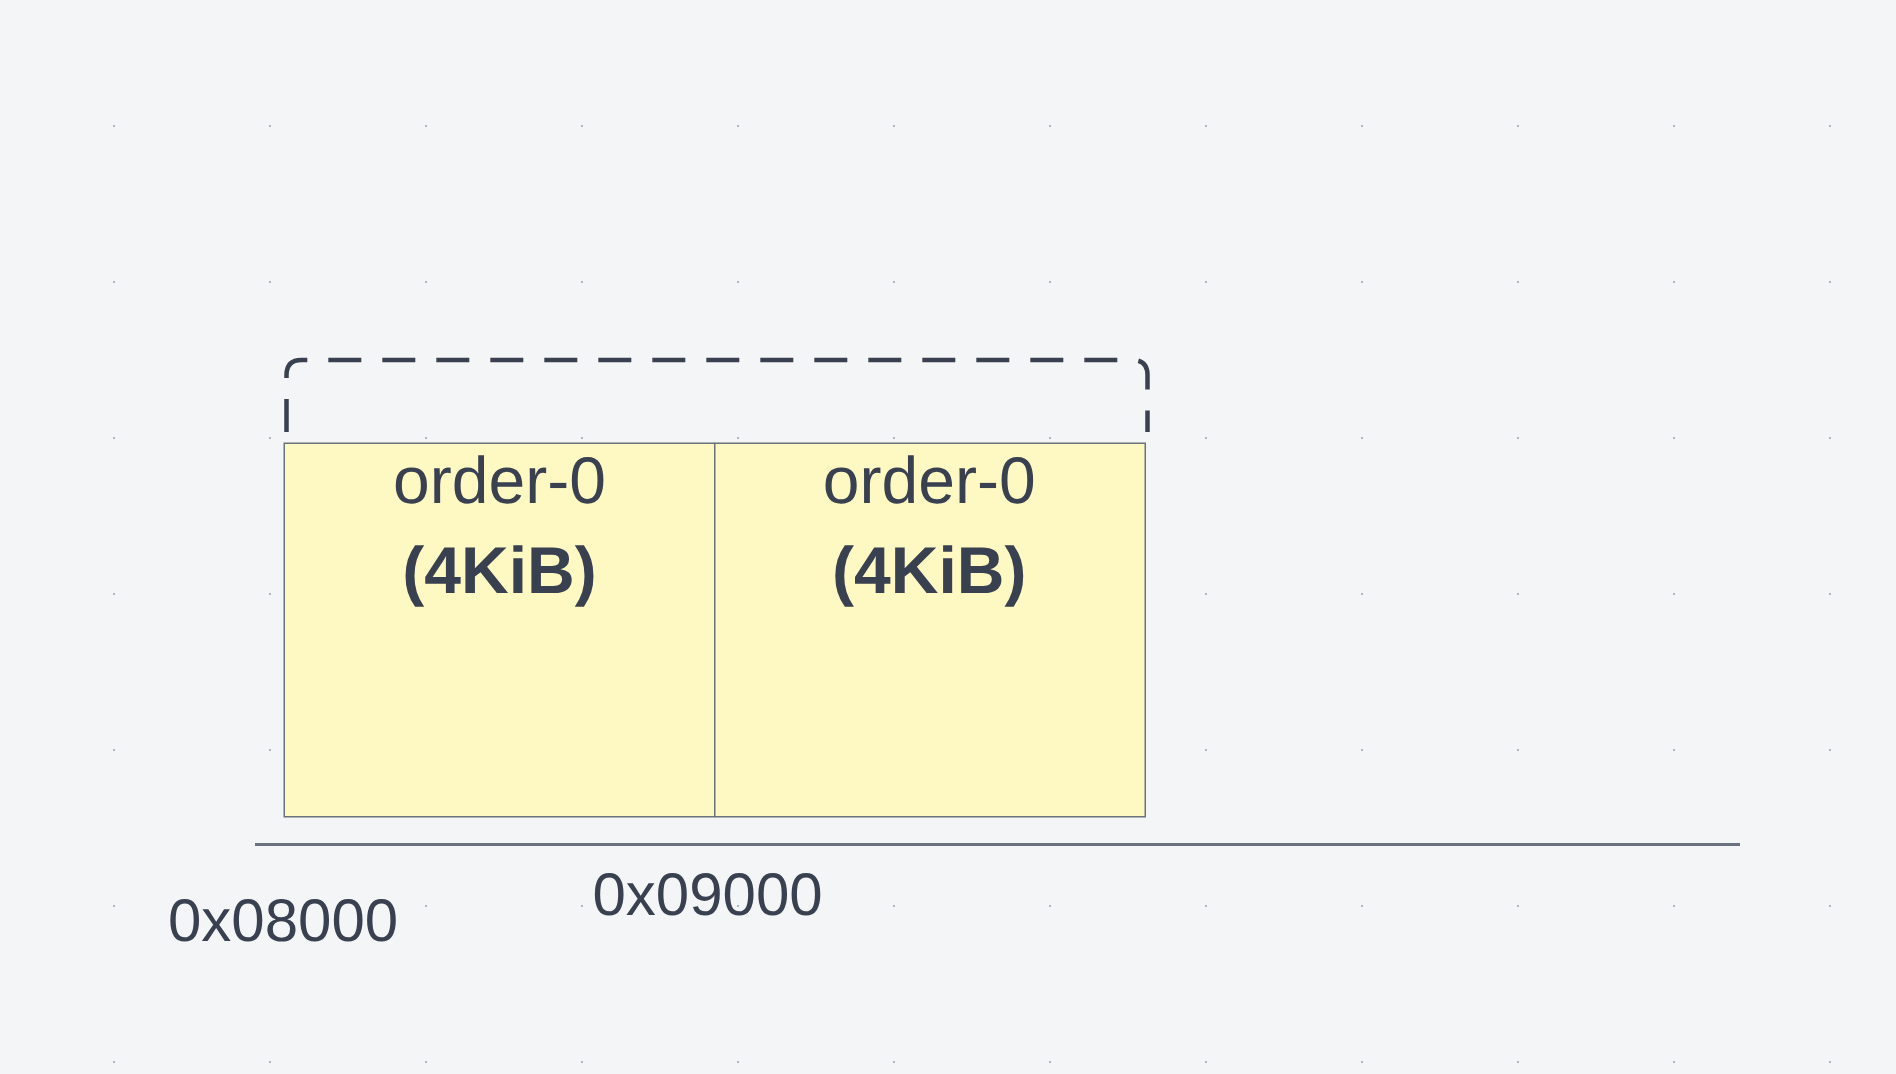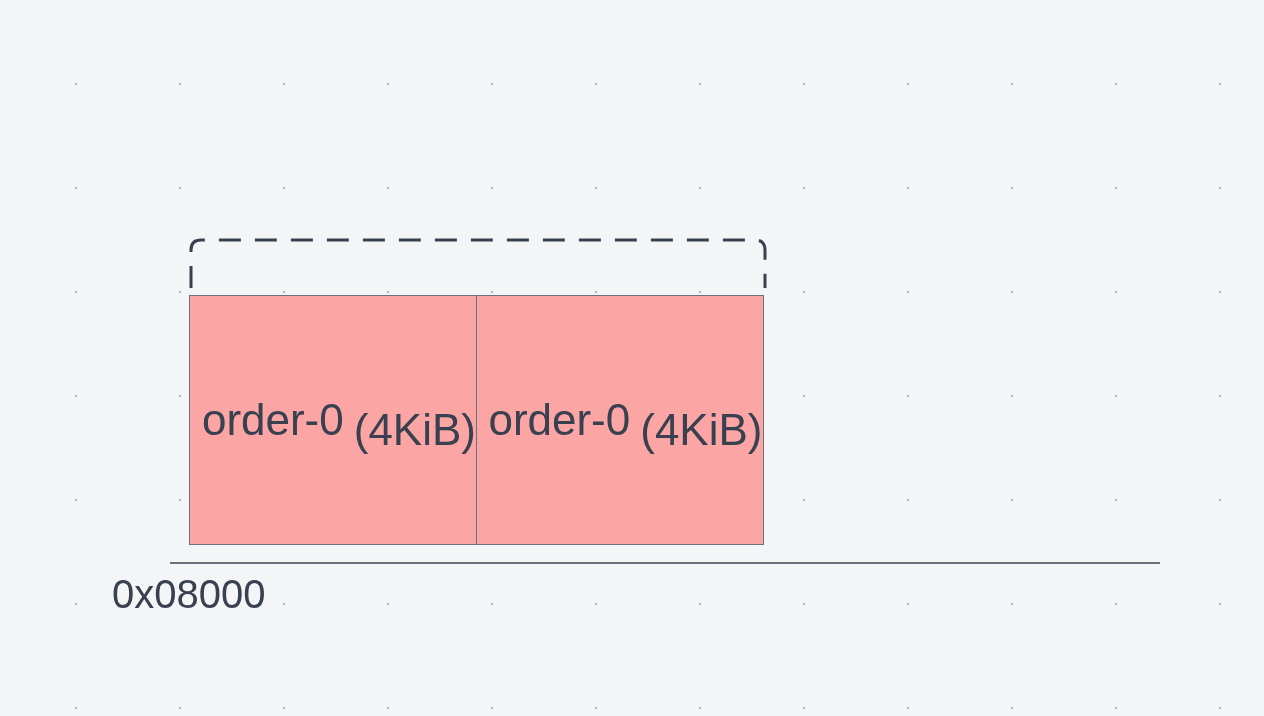--- a/index.html
+++ b/index.html
@@ -51,59 +51,58 @@
     }
     .block-container {
       position: absolute;
       left: 189px;
       top: 295px;
       display: flex;
     }
     .block {
       width: 288px;
       height: 250px;
-      background: #fca5a5;
+      background: #fef9c3;
       border: 1.5px solid #6a7280;
       display: flex;
-      flex-direction: row;
+      flex-direction: column;
       align-items: center;
-      justify-content: flex-end;
+      justify-content: flex-start;
       gap: 10px;
     }
     .block:nth-child(2) {
       margin-left: -1.5px;
     }
     .block-title {
       font-size: 44px;
       color: #394050;
       font-weight: 400;
     }
     .block-size {
       font-size: 44px;
       color: #394050;
-      font-weight: 400;
-      margin-top: 20px;
+      font-weight: 700;
     }
     .axis-line {
       position: absolute;
       left: 170px;
       top: 562px;
       width: 990px;
       height: 2px;
       background: #6a7280;
     }
     .addr-label {
       position: absolute;
       font-size: 40px;
       color: #394050;
       font-weight: 400;
     }
     .addr0 {
       left: 112px;
-      top: 572px;
+      top: 592px;
     }
     .addr1 {
       left: 395px;
       top: 575px;
     }
   </style>
 </head>
 <body>
 
 <div class="dot-grid"></div>
@@ -122,14 +121,15 @@
     </div>
     <div class="block">
       <div class="block-title">order-0</div>
       <div class="block-size">(4KiB)</div>
     </div>
   </div>
 
   <div class="axis-line"></div>
 
   <div class="addr-label addr0">0x08000</div>
+  <div class="addr-label addr1">0x09000</div>
 
 </div>
 
 </body></html>

